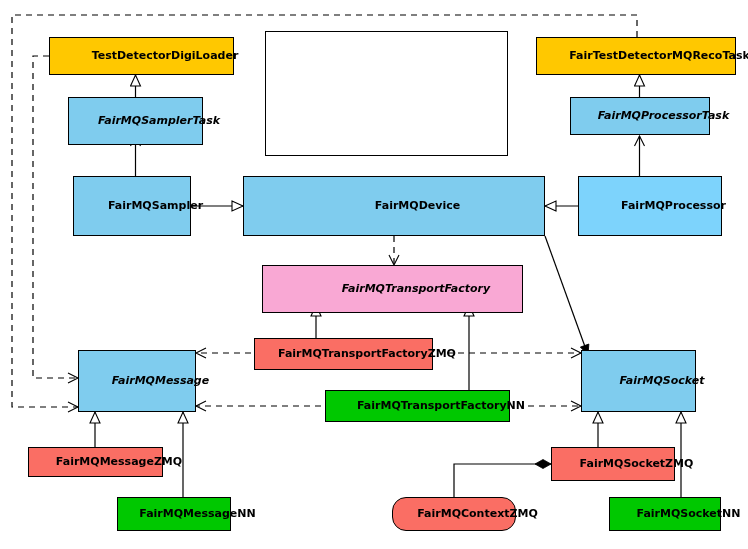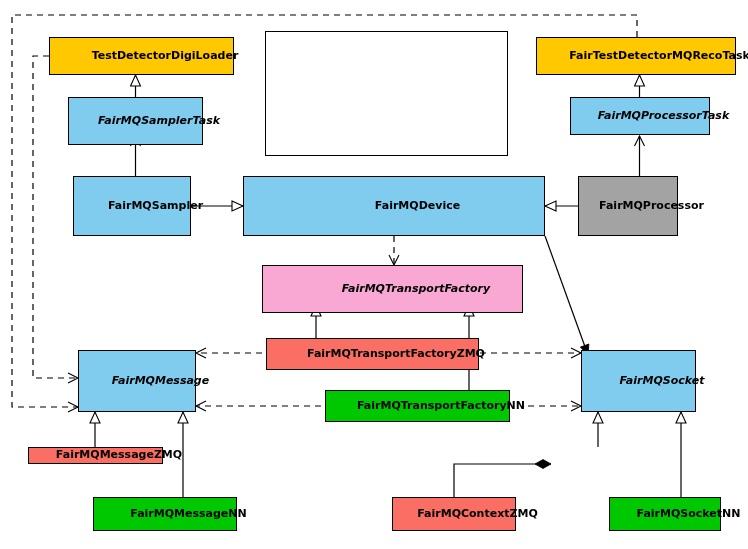--- a/index.html
+++ b/index.html
@@ -134,44 +134,47 @@
   </div>
   <div class="node abstract" style="left:570px;top:97px;width:140px;height:38px;background:#7FCCEE;">
     <span>FairMQProcessorTask</span>
   </div>
   <div class="node" style="left:73px;top:176px;width:118px;height:60px;background:#7FCCEE;">
     <span>FairMQSampler</span>
   </div>
   <div class="node" style="left:243px;top:176px;width:302px;height:60px;background:#7FCCEE;">
     <span>FairMQDevice</span>
   </div>
-  <div class="node" style="left:578px;top:176px;width:100px;height:60px;background:#a3a3a3;">
+  <div class="node" style="left:578px;top:176px;width:144px;height:60px;background:#7dd3fc;">
     <span>FairMQProcessor</span>
   </div>
   <div class="node abstract" style="left:262px;top:265px;width:261px;height:48px;background:#f9a8d4;">
     <span>FairMQTransportFactory</span>
   </div>
-  <div class="node" style="left:266px;top:338px;width:213px;height:32px;background:#FA6E64;">
+  <div class="node" style="left:254px;top:338px;width:179px;height:32px;background:#FA6E64;">
     <span>FairMQTransportFactoryZMQ</span>
   </div>
   <div class="node" style="left:325px;top:390px;width:185px;height:32px;background:#00C800;">
     <span>FairMQTransportFactoryNN</span>
   </div>
   <div class="node abstract" style="left:78px;top:350px;width:118px;height:62px;background:#7FCCEE;">
     <span>FairMQMessage</span>
   </div>
   <div class="node abstract" style="left:581px;top:350px;width:115px;height:62px;background:#7FCCEE;">
     <span>FairMQSocket</span>
   </div>
-  <div class="node" style="left:28px;top:447px;width:135px;height:17px;background:#FA6E64;">
+  <div class="node" style="left:28px;top:447px;width:135px;height:30px;background:#FA6E64;">
     <span>FairMQMessageZMQ</span>
   </div>
-  <div class="node" style="left:93px;top:497px;width:144px;height:34px;background:#00C800;">
+  <div class="node" style="left:117px;top:497px;width:114px;height:34px;background:#00C800;">
     <span>FairMQMessageNN</span>
   </div>
-  <div class="node" style="left:392px;top:497px;width:124px;height:34px;background:#FA6E64;">
+  <div class="node" style="left:551px;top:447px;width:124px;height:34px;background:#FA6E64;">
+    <span>FairMQSocketZMQ</span>
+  </div>
+  <div class="node" style="left:392px;top:497px;width:124px;height:34px;background:#FA6E64;border-radius:14px;">
     <span>FairMQContextZMQ</span>
   </div>
   <div class="node" style="left:609px;top:497px;width:112px;height:34px;background:#00C800;">
     <span>FairMQSocketNN</span>
   </div>
 
 </div>
 
 </body></html>

